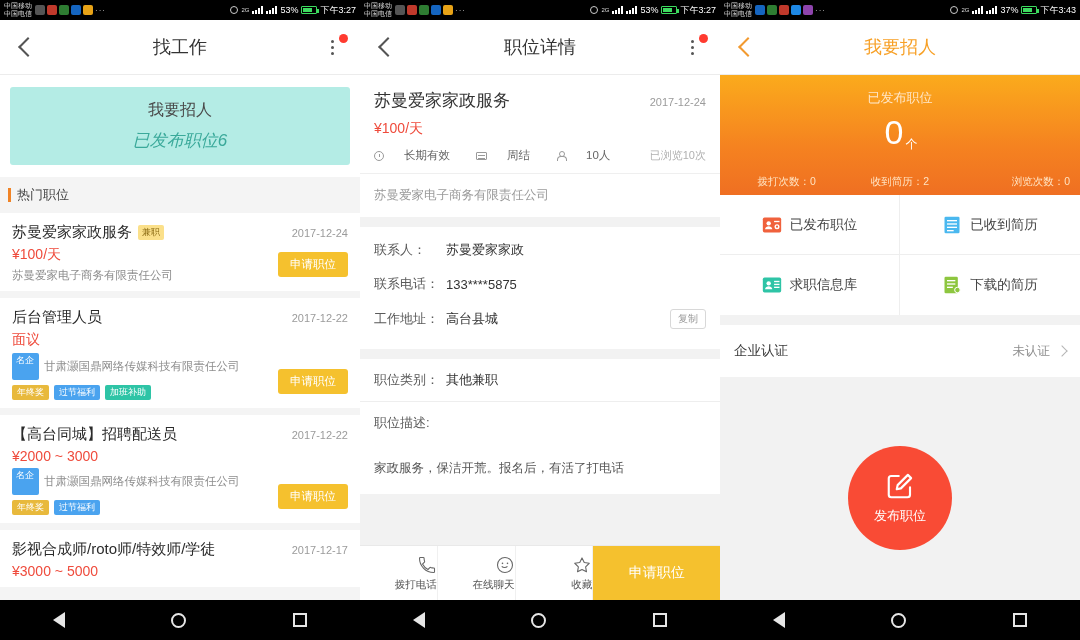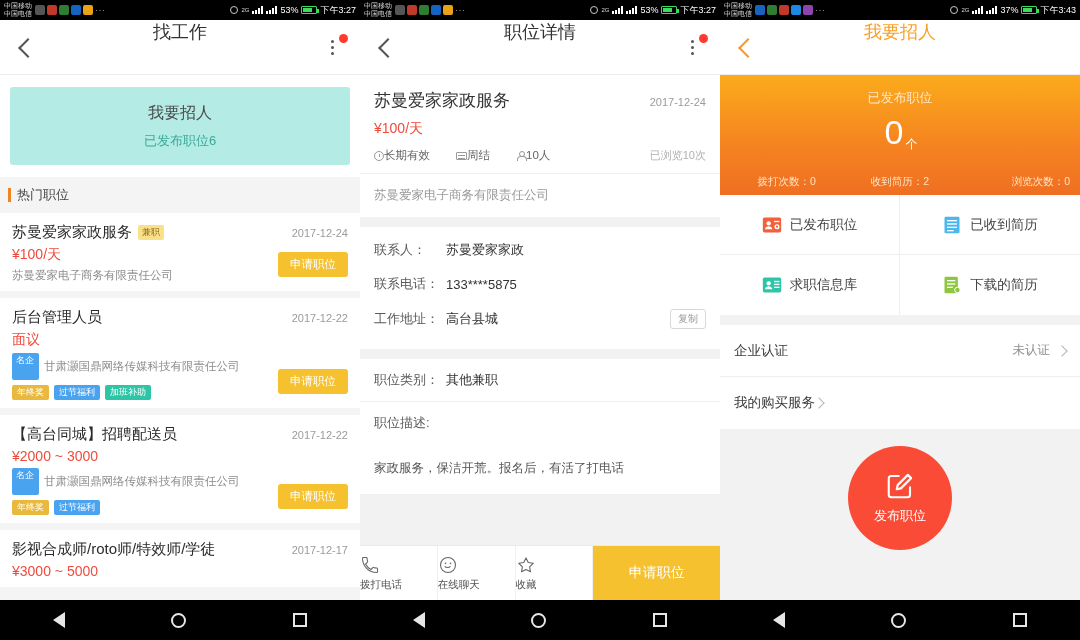--- a/index.html
+++ b/index.html
@@ -20,39 +20,39 @@
   .sig { display:inline-flex; align-items:flex-end; gap:1px; height:8px; }
   .sig i { display:block; width:2px; background:#fff; }
   .sig i:nth-child(1){height:3px}.sig i:nth-child(2){height:4.5px}.sig i:nth-child(3){height:6px}.sig i:nth-child(4){height:8px}
   .batt { width:16px; height:8px; border:1px solid #3ddc5f; border-radius:1px; position:relative; display:inline-block; }
   .batt::after { content:""; position:absolute; right:-3px; top:2px; width:2px; height:4px; background:#3ddc5f; }
   .batt i { position:absolute; left:1px; top:1px; bottom:1px; width:60%; background:#3ddc5f; display:block; }
   .clockglyph { width:8px; height:8px; border:1px solid #ccc; border-radius:50%; display:inline-block; }
   .twog { font-size:6px; color:#ddd; }
 
   
-  .navbar { height:55px; background:#fff; display:flex; position:relative; flex:0 0 55px; border-bottom:1px solid #ececec; }
+  .navbar { height:55px; background:#fff; display:flex; align-items:center; position:relative; flex:0 0 55px; border-bottom:1px solid #ececec; }
   .nav-back { width:55px; height:55px; display:flex; align-items:center; justify-content:center; cursor:pointer; }
   .chev-left { width:14px; height:14px; border-left:2px solid #555; border-bottom:2px solid #555; transform:rotate(45deg); }
   .chev-left.orange { border-color:#f29a30; }
   .nav-title { position:absolute; left:0; right:0; text-align:center; font-size:18px; color:#333; pointer-events:none; }
   .nav-title.orange { color:#f7a026; }
   .nav-more { margin-left:auto; width:55px; height:55px; display:flex; align-items:center; justify-content:center; position:relative; cursor:pointer; }
   .dots3 { display:flex; flex-direction:column; gap:3px; }
   .dots3 i { width:3px; height:3px; background:#555; border-radius:50%; display:block; }
   .reddot { position:absolute; top:14px; right:12px; width:9px; height:9px; border-radius:50%; background:#ff3b30; }
 
   
   .p1-body { flex:1; background:#f4f4f4; overflow:hidden; }
   .twocards { display:flex; gap:10px; padding:12px 10px; background:#fff; }
   .card { flex:1; height:78px; border-radius:3px; display:flex; flex-direction:column; align-items:center; justify-content:center; cursor:pointer; }
   .card.teal { background:#b4ece5; }
   .card.peach { background:#f8cf94; }
   .card-title { font-size:16px; color:#4a4a4a; margin-bottom:8px; }
-  .card-sub { font-size:13px; }
+  .card-sub { font-size:17px;font-style:italic; }
   .card.teal .card-sub { color:#3aa99a; }
   .card.peach .card-sub { color:#c07e2a; }
 
   .sec-head { height:36px; background:#f4f4f4; display:flex; align-items:center; padding-left:8px; }
   .sec-bar { width:3px; height:14px; background:#f08326; margin-right:6px; }
   .sec-title { font-size:13px; color:#444; }
 
   .joblist { background:#fff; }
   .job { padding:10px 12px 8px 12px; border-bottom:7px solid #f4f4f4; position:relative; cursor:pointer; }
   .job-row1 { display:flex; align-items:center; }
@@ -70,21 +70,21 @@
   .apply-btn { position:absolute; right:12px; bottom:14px; background:#f5c12e; color:#fff; font-size:11.5px; padding:5px 12px; border-radius:3px; cursor:pointer; }
 
   
   .p2-body { flex:1; background:#f2f2f2; overflow:hidden; }
   .d-head { background:#fff; padding:14px 14px 10px 14px; }
   .d-row1 { display:flex; align-items:baseline; }
   .d-title { font-size:17px; color:#333; }
   .d-date { margin-left:auto; font-size:11px; color:#9b9b9b; }
   .d-salary { font-size:14px; color:#ef4b3c; margin-top:8px; }
   .d-meta { display:flex; align-items:center; margin-top:10px; font-size:11.5px; color:#666; }
-  .d-meta .mi { display:flex; align-items:center; gap:0; }
+  .d-meta .mi { display:flex; align-items:center; gap:20px; }
   .d-meta .mi + .mi { margin-left:26px; }
   .d-views { margin-left:auto; font-size:11px; color:#b0b0b0; }
   .ic-clock { width:10px; height:10px; border:1px solid #9a9a9a; border-radius:50%; position:relative; }
   .ic-clock::after { content:""; position:absolute; left:4px; top:2px; width:1px; height:3.5px; background:#9a9a9a; }
   .ic-card { width:11px; height:8px; border:1px solid #9a9a9a; border-radius:1px; position:relative; }
   .ic-card::after { content:""; position:absolute; left:1px; top:2px; right:1px; height:1px; background:#9a9a9a; box-shadow:0 3px 0 #9a9a9a; }
   .ic-person { width:10px; height:10px; position:relative; }
   .ic-person::before { content:""; position:absolute; left:3px; top:0; width:4px; height:4px; border:1px solid #9a9a9a; border-radius:50%; }
   .ic-person::after { content:""; position:absolute; left:1px; top:5px; width:8px; height:4px; border:1px solid #9a9a9a; border-bottom:none; border-radius:4px 4px 0 0; }
   .d-comp { background:#fff; border-top:1px solid #efefef; padding:13px 14px; font-size:12.5px; color:#9a9a9a; }
@@ -95,21 +95,21 @@
   .ilabel { color:#5a5a5a; width:72px; flex:0 0 72px; }
   .ival { color:#333; }
   .copy-btn { margin-left:auto; font-size:10px; color:#999; border:1px solid #d8d8d8; border-radius:3px; padding:2px 7px; cursor:pointer; }
   .d-cat { background:#fff; padding:12px 14px; border-bottom:1px solid #eee; font-size:13px; display:flex; }
   .d-cat .ilabel { width:72px; flex:0 0 72px; color:#5a5a5a; }
   .d-desc { background:#fff; padding:12px 14px 16px 14px; }
   .d-desc-label { font-size:13px; color:#5a5a5a; margin-bottom:26px; }
   .d-desc-text { font-size:12.5px; color:#555; line-height:1.6; }
 
   .actionbar { position:absolute; left:0; right:0; bottom:40px; height:55px; background:#fff; display:flex; border-top:1px solid #e9e9e9; }
-  .act { flex:1; display:flex; flex-direction:column; align-items:flex-start; justify-content:center; gap:3px; cursor:pointer; border-right:1px solid #f0f0f0; }
+  .act { flex:1; display:flex; flex-direction:column; align-items:flex-end; justify-content:center; gap:3px; cursor:pointer; border-right:1px solid #f0f0f0; }
   .act span { font-size:10.5px; color:#555; }
   .act-apply { flex:1.65; background:#f5c12e; display:flex; align-items:center; justify-content:center; color:#fff; font-size:14px; cursor:pointer; }
 
   
   .p3-body { flex:1; background:#f2f2f2; overflow:hidden; position:relative; }
   .orange-head { height:120px; background:linear-gradient(180deg,#fbab1c 0%,#f58220 60%,#ef6f22 100%); position:relative; color:#fff; }
   .oh-label { text-align:center; padding-top:14px; font-size:13px; color:#ffe6c6; }
   .oh-count { text-align:center; margin-top:8px; font-size:34px; font-weight:300; line-height:1; }
   .oh-count sub { font-size:12px; vertical-align:baseline; position:relative; top:4px; left:2px; }
   .oh-stats { position:absolute; left:0; right:0; bottom:6px; display:flex; font-size:10.5px; color:#ffe3c2; padding:0 10px; }
@@ -513,25 +513,20 @@
         <span>下载的简历</span>
       </div>
     </div>
 
     <div class="listrows">
       <div class="lrow">
         <span>企业认证</span>
         <span class="lrow-val">未认证</span>
         <span class="chev-r"></span>
       </div>
-      <div class="lrow">
-        <span>我的购买服务</span>
-
-        <span class="chev-r"></span>
-      </div>
     </div>
 
     <div class="fab">
       <svg width="30" height="30" viewBox="0 0 24 24">
         <path d="M20 13v6a2 2 0 0 1-2 2H5a2 2 0 0 1-2-2V6a2 2 0 0 1 2-2h6" fill="none" stroke="#fff" stroke-width="1.7" stroke-linecap="round"></path>
         <path d="M18.3 3.1l2.6 2.6-8.2 8.2-3.3.7.7-3.3z" fill="none" stroke="#fff" stroke-width="1.7" stroke-linejoin="round"></path>
       </svg>
       <span>发布职位</span>
     </div>
   </div>

